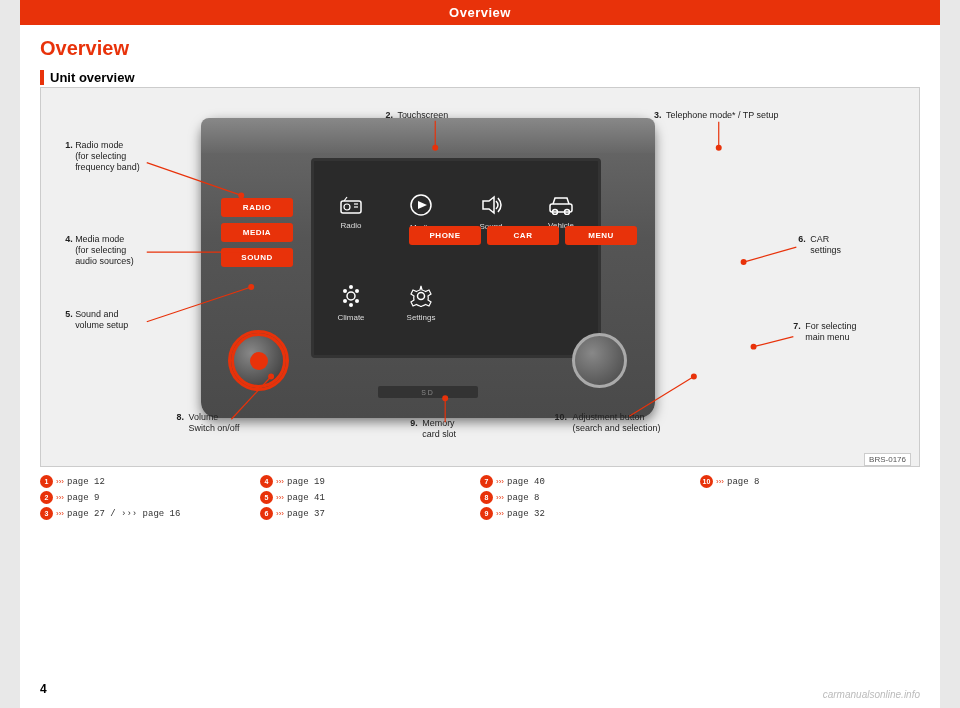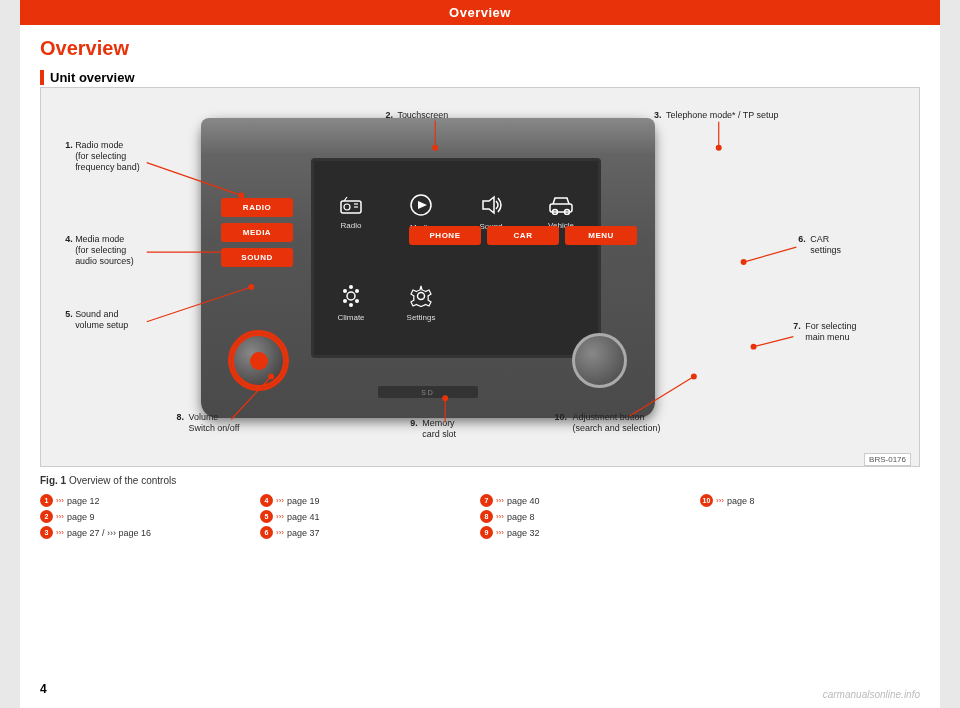--- a/index.html
+++ b/index.html
@@ -229,20 +229,21 @@
       height: 13px;
       border-radius: 50%;
       background: #e8320a;
       color: white;
       font-size: 7px;
       font-weight: bold;
       flex-shrink: 0;
     }
     .ref-text {
       font-size: 9px;
+      font-family: Liberation Mono, monospace;
     }
     .ref-arrow {
       color: #e8320a;
       font-size: 8px;
     }
     
     .page-num {
       position: absolute;
       bottom: 12px;
       left: 20px;
@@ -457,24 +458,20 @@
           <text x="518" y="334" font-size="9" fill="#222">Adjustment button</text>
           <text x="518" y="345" font-size="9" fill="#222">(search and selection)</text>
           <line x1="575" y1="330" x2="640" y2="290" stroke="#e8320a" stroke-width="1.2"></line>
           <circle cx="640" cy="290" r="3" fill="#e8320a"></circle>
         </svg>
 
         <div class="brs-label">BRS-0176</div>
       </div>
     </div>
 
-    <div class="fig-caption">
-      <span class="fig-label">Fig. 1</span>
-      <span>  Overview of the controls</span>
-    </div>
 
     <div class="ref-grid">
       <div class="ref-item">
         <span class="ref-circle">1</span>
         <span class="ref-arrow">›››</span>
         <span class="ref-text">page 12</span>
       </div>
       <div class="ref-item">
         <span class="ref-circle">4</span>
         <span class="ref-arrow">›››</span>

